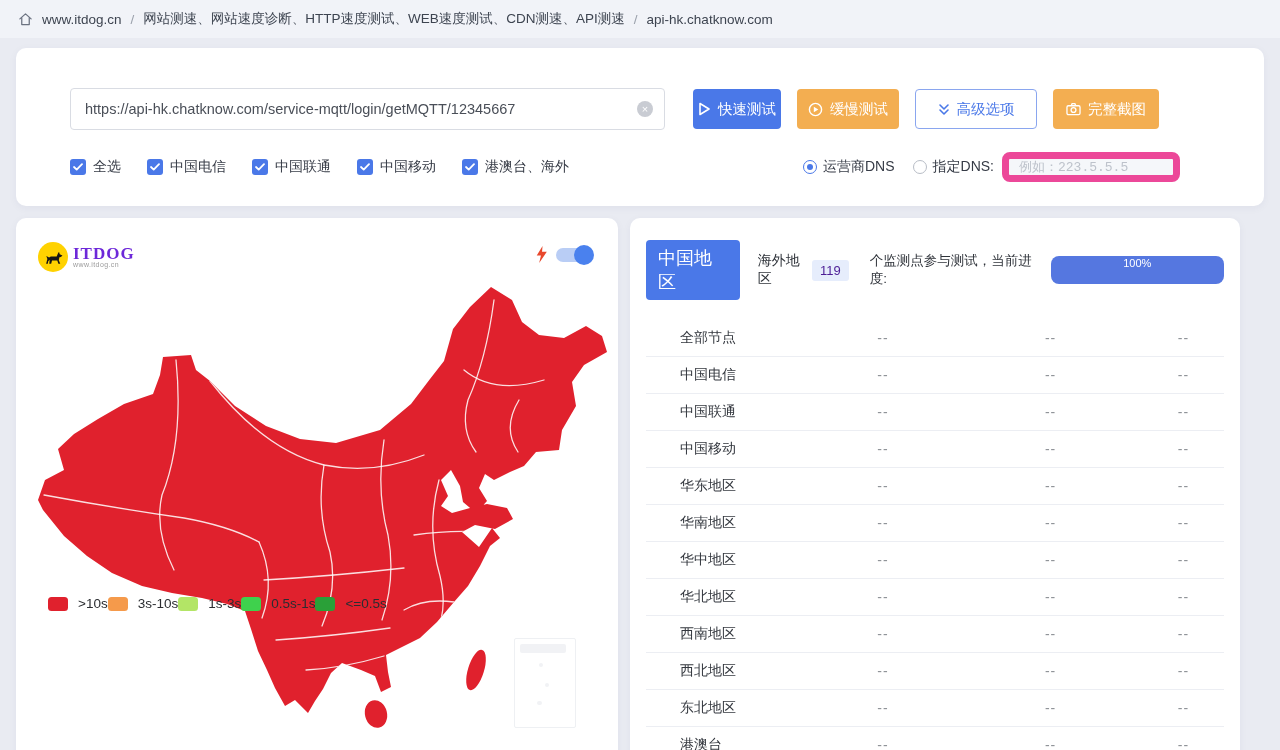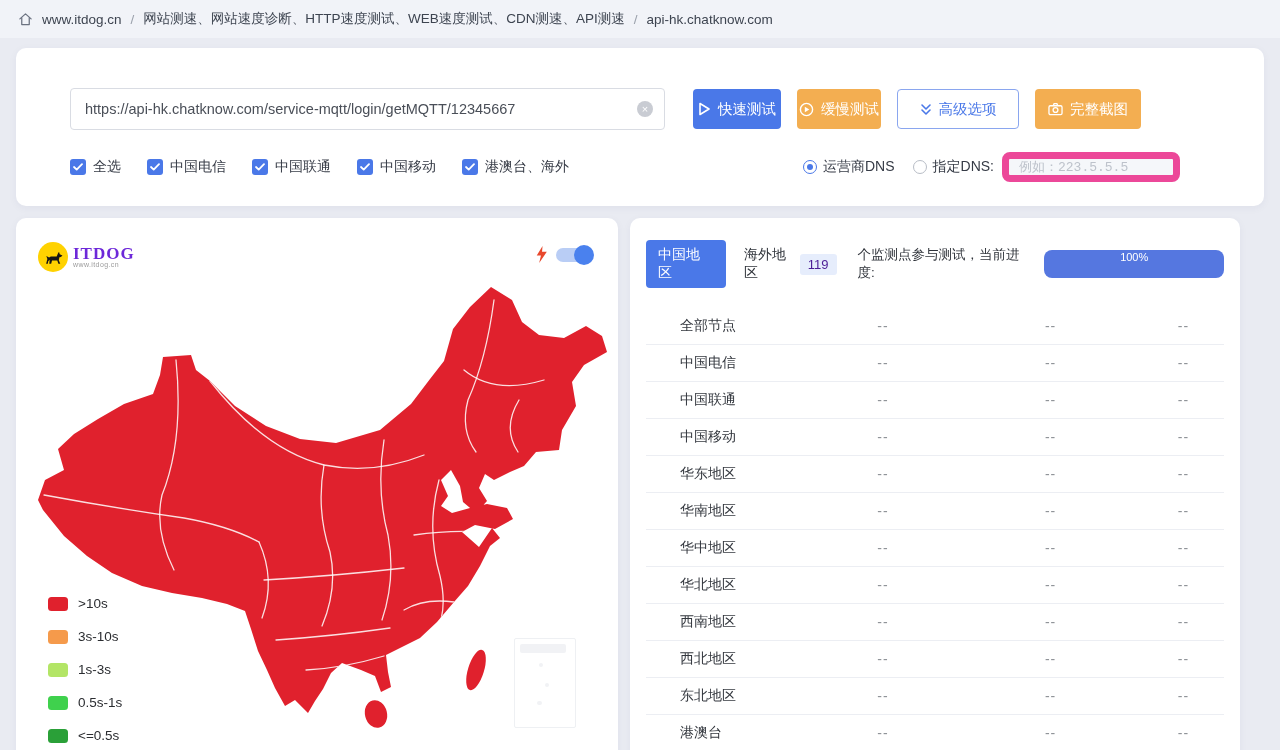--- a/index.html
+++ b/index.html
@@ -20,21 +20,21 @@
     padding:0 38px 0 14px; font-size:14.5px; color:#4a4f58; outline:none;
     font-family:"Liberation Sans", sans-serif; }
   .clear-btn { position:absolute; right:12px; top:13px; width:16px; height:16px;
     border-radius:50%; background:#c9ccd3; color:#fff; font-size:11px; line-height:16px;
     text-align:center; cursor:pointer; }
   .btn { height:40px; border:none; border-radius:4px; font-size:14.5px; color:#fff;
     display:inline-flex; align-items:center; justify-content:center; gap:7px;
     cursor:pointer; font-family:"Liberation Sans", sans-serif; }
   .btn svg { display:block; }
   .btn-fast { width:88px; background:#4a78e8; margin-left:28px;text-align:right; }
-  .btn-slow { width:84px; background:#f3ae51; margin-left:16px; }
+  .btn-slow { width:102px; background:#f3ae51; margin-left:16px; }
   .btn-adv  { width:122px; background:#fff; border:1px solid #8aa6ef; color:#4a78e8; margin-left:16px; }
   .btn-shot { width:106px; background:#f3ae51; margin-left:16px; }
   .row2 { display:flex; align-items:center; justify-content:space-between; margin-top:22px; }
   .cb-group { display:flex; align-items:center; gap:26px; }
   .cb { display:inline-flex; align-items:center; gap:7px; cursor:pointer; }
   .cb-box { width:16px; height:16px; background:#4a78e8; border-radius:3px;
     display:inline-flex; align-items:center; justify-content:center; }
   .cb-label { font-size:14px; color:#363b46; }
   .dns-group { display:flex; align-items:center; gap:8px; margin-right:30px; }
   .radio { display:inline-flex; align-items:center; gap:6px; cursor:pointer; font-size:14px; color:#363b46; }
@@ -53,31 +53,31 @@
   .logo { position:absolute; top:24px; left:22px; display:flex; align-items:center; gap:5px; }
   .logo-badge { width:30px; height:30px; border-radius:50%; background:#ffd200;
     display:flex; align-items:center; justify-content:center; }
   .logo-title { font-family:"Liberation Serif", serif; font-weight:bold; font-size:17px;
     color:#6d28d9; letter-spacing:1px; line-height:15px; }
   .logo-sub { font-size:7px; color:#9b9b9b; letter-spacing:.4px; }
   .speed-toggle { position:absolute; top:28px; right:26px; display:flex; align-items:center; gap:8px; }
   .switch { width:36px; height:14px; border-radius:7px; background:#b9cdf5; position:relative; cursor:pointer; }
   .knob { position:absolute; right:-2px; top:-3px; width:20px; height:20px; border-radius:50%; background:#4a81ee; }
   .map-svg { position:absolute; left:8px; top:62px; }
-  .legend { position:absolute; left:32px; top:378px; display:flex; flex-direction:column; gap:18px; }
+  .legend { position:absolute; left:32px; top:378px; display:flex; flex-direction:row; gap:0; }
   .lg-item { display:flex; align-items:center; gap:10px; }
   .lg-swatch { width:20px; height:14px; border-radius:3.5px; }
   .lg-label { font-size:13.5px; color:#2b2d31; }
   .sea-inset { position:absolute; left:498px; top:420px; width:62px; height:90px;
     border:1px solid #eef0f3; border-radius:2px; background:#fff; }
   .sea-inset i { display:block; position:absolute; background:#f1f2f5; border-radius:2px; }
   
   .res-card { width:610px; height:700px; padding:22px 16px 0; }
   .res-head { display:flex; align-items:center; }
-  .tab-active { background:#4a78e8; color:#fff; font-size:14px; padding:6px 12px;
+  .tab-active { background:#4a78e8; color:#fff; font-size:18px; padding:6px 12px;
     border-radius:4px; cursor:pointer; }
   .tab-plain { color:#2f333a; font-size:14px; margin-left:18px; cursor:pointer; }
   .monitor { margin-left:auto; display:flex; align-items:center; }
   .count-badge { background:#e6edfc; color:#4c1d95; border-radius:3px; padding:3px 8px; font-size:13px; }
   .monitor-text { font-size:13.5px; color:#2f333a; margin:0 8px 0 21px; }
   .progress { width:180px; height:28px; border-radius:8px; background:#5577e0;
     color:#fff; font-size:11px; text-align:center; line-height:15px; }
   .table { margin-top:20px; }
   .thead { height:37px; background:#f6f7f9; display:flex; align-items:center;
     font-size:14px; color:#2e323a; }

